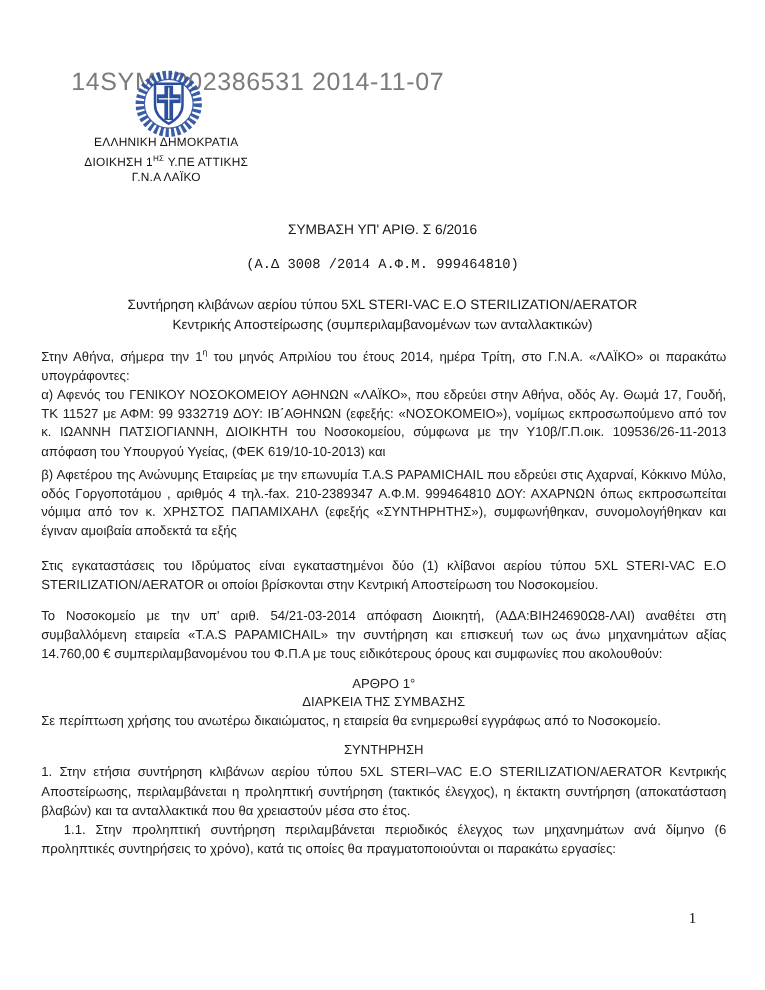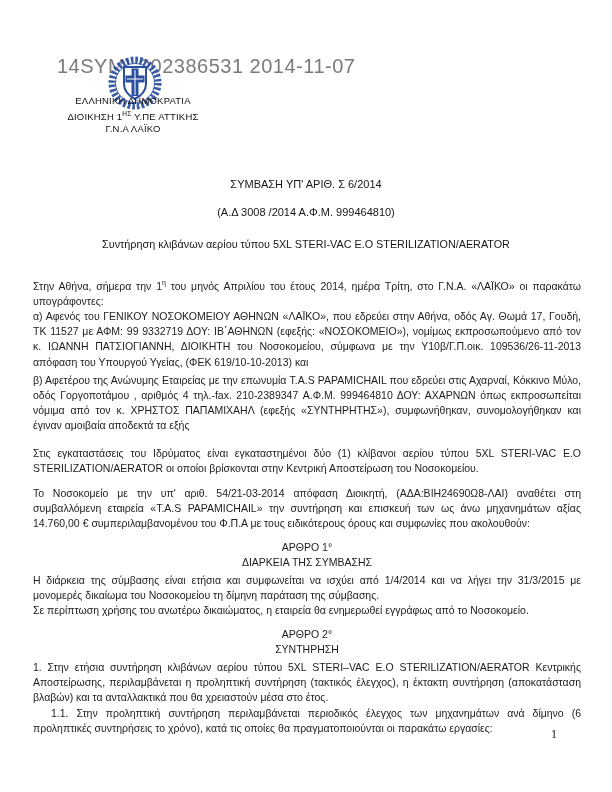--- a/index.html
+++ b/index.html
@@ -11,30 +11,30 @@
   .page{position:absolute;inset:0;width:612px;height:792px;background:#ffffff;overflow:hidden;}
 
   
   .watermark{
     position:absolute;left:57px;top:55px;
     font-size:20px;letter-spacing:0.5px;color:#7b7b7b;white-space:nowrap;
     z-index:1;
   }
   .emblem{position:absolute;left:104px;top:54px;width:62px;height:60px;z-index:2;}
   .agency{
-    position:absolute;left:18px;top:95px;width:230px;text-align:center;
+    position:absolute;left:18px;top:109px;width:230px;text-align:center;
     font-size:9.5px;line-height:12.6px;color:#111;letter-spacing:0.2px;z-index:3;
     white-space:nowrap;
   }
   .agency sup{font-size:6.5px;}
 
   
   .title-block{position:absolute;left:0;top:178px;width:612px;text-align:center;font-size:11px;color:#161616;}
   .title-line1{margin:0 0 11px 0;}
-  .title-line2{margin:16px;}
+  .title-line2{margin:16px;font-family:Liberation Mono, monospace;}
   .subject-block{position:absolute;left:0;top:237px;width:612px;text-align:center;font-size:10.8px;line-height:15.5px;color:#161616;}
 
   
   .content{
     position:absolute;left:33px;top:275px;width:548px;
     font-size:10.5px;line-height:15.2px;text-align:justify;color:#1c1c1c;
   }
   .content p{margin:0;}
   .content p.gap-sm{margin-top:3px;}
   .content p.gap-md{margin-top:10px;}
@@ -69,50 +69,49 @@
     </svg>
   </div>
 
   <div class="agency">
     <div>ΕΛΛΗΝΙΚΗ ΔΗΜΟΚΡΑΤΙΑ</div>
     <div><span>ΔΙΟΙΚΗΣΗ 1</span><sup>ΗΣ</sup><span> Υ.ΠΕ ΑΤΤΙΚΗΣ</span></div>
     <div>Γ.Ν.Α  ΛΑΪΚΟ</div>
   </div>
 
   <div class="title-block">
-    <p class="title-line1">ΣΥΜΒΑΣΗ ΥΠ' ΑΡΙΘ. Σ 6/2014</p>
+    <p class="title-line1">ΣΥΜΒΑΣΗ ΥΠ' ΑΡΙΘ. Σ 6/2016</p>
     <p class="title-line2">(Α.Δ 3008 /2014   Α.Φ.Μ. 999464810)</p>
   </div>
 
   <div class="subject-block">
     <div>Συντήρηση κλιβάνων αερίου τύπου 5XL STERI-VAC  E.O STERILIZATION/AERATOR</div>
+    <div>Κεντρικής Αποστείρωσης (συμπεριλαμβανομένων των ανταλλακτικών)</div>
   </div>
 
   <div class="content">
 
     <p><span>Στην Αθήνα, σήμερα την 1</span><sup>η</sup><span> του μηνός Απριλίου του έτους 2014, ημέρα Τρίτη, στο Γ.Ν.Α. «ΛΑΪΚΟ» οι παρακάτω υπογράφοντες:</span></p>
 
     <p>α) Αφενός του ΓΕΝΙΚΟΥ ΝΟΣΟΚΟΜΕΙΟΥ ΑΘΗΝΩΝ «ΛΑΪΚΟ», που εδρεύει στην Αθήνα, οδός Αγ. Θωμά 17, Γουδή, ΤΚ 11527 με ΑΦΜ: 99 9332719 ΔΟΥ: ΙΒ΄ΑΘΗΝΩΝ (εφεξής: «ΝΟΣΟΚΟΜΕΙΟ»), νομίμως εκπροσωπούμενο από τον κ. ΙΩΑΝΝΗ ΠΑΤΣΙΟΓΙΑΝΝΗ, ΔΙΟΙΚΗΤΗ του Νοσοκομείου, σύμφωνα με την Υ10β/Γ.Π.οικ. 109536/26-11-2013 απόφαση του Υπουργού Υγείας, (ΦΕΚ 619/10-10-2013) και</p>
 
     <p class="gap-sm">β) Αφετέρου της Ανώνυμης Εταιρείας με την επωνυμία T.A.S PAPAMICHAIL που εδρεύει στις Αχαρναί, Κόκκινο Μύλο, οδός Γοργοποτάμου , αριθμός 4 τηλ.-fax. 210-2389347 Α.Φ.Μ. 999464810 ΔΟΥ: ΑΧΑΡΝΩΝ όπως εκπροσωπείται νόμιμα από τον κ. ΧΡΗΣΤΟΣ ΠΑΠΑΜΙΧΑΗΛ (εφεξής «ΣΥΝΤΗΡΗΤΗΣ»), συμφωνήθηκαν, συνομολογήθηκαν και έγιναν αμοιβαία αποδεκτά τα εξής</p>
 
     <p class="gap-lg">Στις εγκαταστάσεις του Ιδρύματος είναι εγκαταστημένοι δύο (1) κλίβανοι αερίου τύπου 5XL STERI-VAC E.O STERILIZATION/AERATOR οι οποίοι βρίσκονται στην Κεντρική Αποστείρωση του Νοσοκομείου.</p>
 
     <p class="gap-md">Το Νοσοκομείο με την υπ' αριθ. 54/21-03-2014 απόφαση Διοικητή, (ΑΔΑ:ΒΙΗ24690Ω8-ΛΑΙ) αναθέτει στη συμβαλλόμενη εταιρεία «T.A.S PAPAMICHAIL» την συντήρηση και επισκευή των ως άνω μηχανημάτων αξίας 14.760,00 € συμπεριλαμβανομένου του Φ.Π.Α με τους ειδικότερους όρους και συμφωνίες που ακολουθούν:</p>
 
     <p class="article-heading">
       <span class="h-line">ΑΡΘΡΟ 1°</span>
       <span class="h-line">ΔΙΑΡΚΕΙΑ ΤΗΣ ΣΥΜΒΑΣΗΣ</span>
     </p>
 
-    <p class="gap-sm">Η διάρκεια της σύμβασης είναι ετήσια και συμφωνείται να ισχύει από 1/4/2014 και να λήγει την 31/3/2015 με μονομερές δικαίωμα του Νοσοκομείου τη δίμηνη παράταση της σύμβασης.</p>
     <p>Σε περίπτωση χρήσης του ανωτέρω δικαιώματος, η εταιρεία θα ενημερωθεί εγγράφως από το Νοσοκομείο.</p>
 
     <p class="article-heading" style="margin-top:12px">
-      <span class="h-line">ΑΡΘΡΟ 2°</span>
       <span class="h-line">ΣΥΝΤΗΡΗΣΗ</span>
     </p>
 
     <p class="gap-sm">1. Στην ετήσια συντήρηση κλιβάνων αερίου τύπου 5XL STERI–VAC E.O STERILIZATION/AERATOR Κεντρικής Αποστείρωσης, περιλαμβάνεται η προληπτική συντήρηση (τακτικός έλεγχος), η έκτακτη συντήρηση (αποκατάσταση βλαβών) και τα ανταλλακτικά που θα χρειαστούν μέσα στο έτος.</p>
     <p class="indent1"><span class="lead-indent"></span><span>1.1. Στην προληπτική συντήρηση περιλαμβάνεται περιοδικός έλεγχος των μηχανημάτων ανά δίμηνο (6 προληπτικές συντηρήσεις το χρόνο), κατά τις οποίες θα πραγματοποιούνται οι παρακάτω εργασίες:</span></p>
 
   </div>
 
   <div class="page-number">1</div>
 

